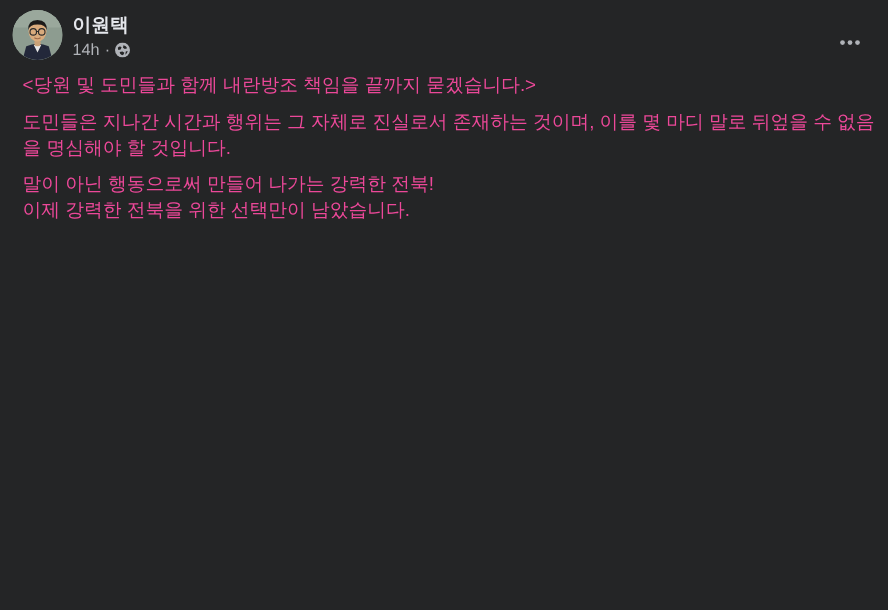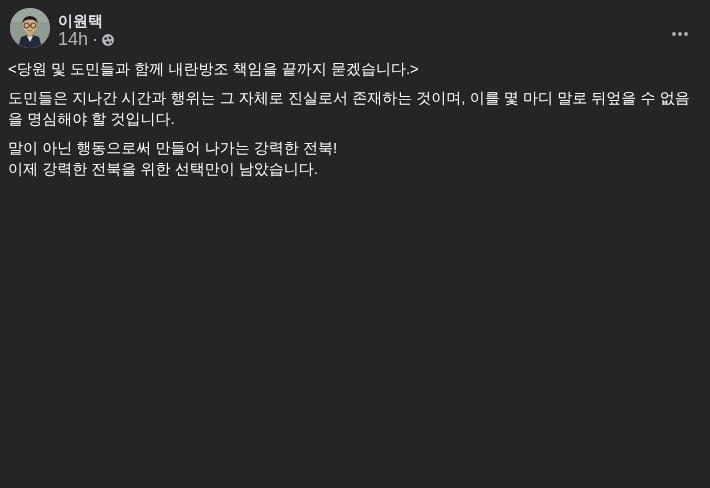--- a/index.html
+++ b/index.html
@@ -40,44 +40,44 @@
     font-size: 15px;
     font-weight: 700;
     color: #E4E6EB;
     line-height: 20px;
     cursor: pointer;
   }
   .timestamp-row {
     display: flex;
     align-items: center;
     gap: 4px;
-    font-size: 18px;
+    font-size: 13px;
     color: #B0B3B8;
     line-height: 17px;
   }
   .timestamp-row .time { cursor: pointer; }
   .globe-icon { display: inline-flex; align-items: center; }
   .globe-icon svg { display: block; }
   .menu-btn {
     margin-left: auto;
     margin-top: 12px;
     background: transparent;
     border: none;
     cursor: pointer;
     padding: 4px;
     border-radius: 50%;
   }
   .menu-btn svg { display: block; }
 
   
   .post-content {
-    padding: 10px 6px 0 8px;
+    padding: 10px 6px 0 18px;
     font-size: 15px;
     line-height: 21.5px;
-    color: #ffffff;
+    color: #ec4899;
   }
   .post-paragraph {
     white-space: pre-line;
     word-break: break-all;
     overflow-wrap: break-word;
     margin-bottom: 7px;
   }
   .post-paragraph:last-child { margin-bottom: 0; }
 </style>
 </head>

